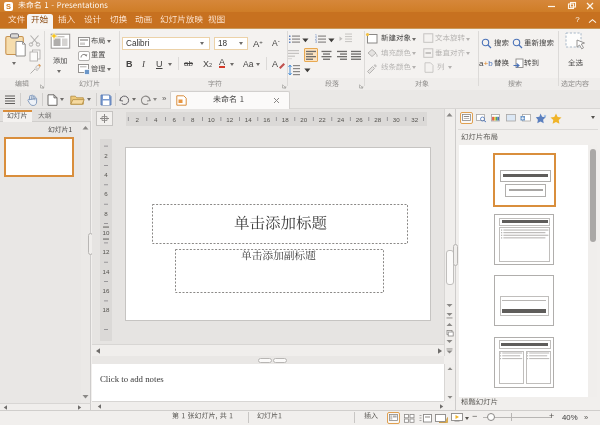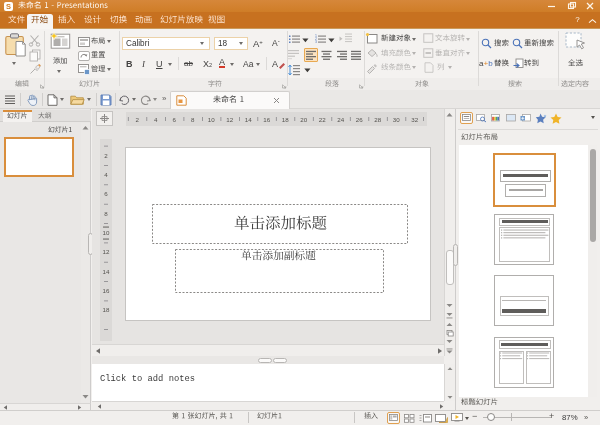--- a/index.html
+++ b/index.html
@@ -652,21 +652,21 @@
     <svg class="ic" style="left:95px;top:347.5px" width="6" height="6">
       <path d="M5 0.3L1 3l4 2.7z" fill="#6e6c6a"></path>
     </svg>
     <svg class="ic" style="left:437px;top:347.5px" width="6" height="6">
       <path d="M1 0.3L5 3 1 5.7z" fill="#6e6c6a"></path>
     </svg>
     <div class="a" style="left:92px;top:356px;width:352px;height:8px;background:#e9e7e5"></div>
     <div class="a" style="left:258px;top:357.5px;width:13.5px;height:5px;background:#fbfaf9;border:1px solid #b8b6b4;border-radius:2.5px"></div>
     <div class="a" style="left:273px;top:357.5px;width:13.5px;height:5px;background:#fbfaf9;border:1px solid #b8b6b4;border-radius:2.5px"></div>
     <div class="a" style="left:92px;top:364px;width:352px;height:37px;background:#fff"></div>
-    <div class="a" style="left:100px;top:373.5px;font-size:8.8px;color:#3a3a3a;font-family:Liberation Mono, monospace">Click to add notes</div>
+    <div class="a" style="left:100px;top:373.5px;font-size:8.8px;color:#3a3a3a;font-family:Liberation Serif, serif">Click to add notes</div>
     <div class="a" style="left:444px;top:364px;width:11px;height:37px;background:#f0eeec;border-left:1px solid #d8d6d4"></div>
     <svg class="ic" style="left:446.5px;top:365.5px" width="6" height="5">
       <path d="M0.5 4L3 1.2 5.5 4z" fill="#8a8886"></path>
     </svg>
     <svg class="ic" style="left:446.5px;top:395px" width="6" height="5">
       <path d="M0.5 1L3 3.8 5.5 1z" fill="#8a8886"></path>
     </svg>
     <div class="a" style="left:92px;top:401px;width:352px;height:9px;background:#f0eeec;border-top:1px solid #d8d6d4"></div>
     <svg class="ic" style="left:97px;top:403.5px" width="5" height="5">
       <path d="M4 0.2L0.8 2.5 4 4.8z" fill="#6e6c6a"></path>
@@ -833,21 +833,21 @@
       <rect x="0.5" y="0.5" width="11" height="7" fill="#fff" stroke="#8a8886" stroke-width="0.9"></rect>
       <path d="M4.5 2l3.5 2-3.5 2z" fill="#f0b429"></path>
       <path d="M3.5 8h5" stroke="#8a8886" stroke-width="0.9"></path>
     </svg>
     <div class="dd" style="left:465px;top:416.5px;border-top-color:#55534f"></div>
     <div class="a" style="left:472px;top:411px;font-size:9px;color:#55534f">−</div>
     <div class="a" style="left:483px;top:416.5px;width:68px;height:1px;background:#b8b6b4"></div>
     <div class="a" style="left:510.5px;top:413px;width:1px;height:8px;background:#b8b6b4"></div>
     <div class="a" style="left:487px;top:412.5px;width:8px;height:8px;background:#fdfdfc;border:1px solid #8a8886;border-radius:50%"></div>
     <div class="a" style="left:549px;top:410.5px;font-size:9px;color:#55534f">+</div>
-    <div class="a" style="left:562px;top:412.6px;font-size:7.8px;color:#3a3a3a">87%</div>
+    <div class="a" style="left:562px;top:412.6px;font-size:7.8px;color:#3a3a3a">40%</div>
     <div class="a" style="left:584px;top:412.5px;font-size:7.5px;color:#55534f">»</div>
   </div>
 <svg width="0" height="0" style="position:absolute">
     <defs>
       <path id="r51fb" d="M872 -485 821 -422H543V-633H872C886 -633 896 -638 898 -649C862 -681 804 -726 804 -726L753 -662H543V-797C567 -801 576 -810 579 -825L477 -836V-662H130L138 -633H477V-422H45L54 -392H477V-11H228V-279C254 -283 264 -292 266 -307L164 -318V-17C150 -11 135 -2 127 6L209 56L236 19H792V76H805C830 76 858 63 858 55V-279C883 -282 893 -291 895 -305L792 -317V-11H543V-392H939C954 -392 963 -397 965 -408C930 -441 872 -485 872 -485Z"></path>
       <path id="r526f" d="M39 -764 47 -734H595C609 -734 618 -739 621 -750C588 -780 536 -821 536 -821L490 -764ZM670 -753V-125H682C704 -125 730 -139 730 -148V-715C755 -718 764 -728 766 -742ZM851 -819V-23C851 -8 846 -2 828 -2C809 -2 715 -9 715 -9V7C756 12 780 20 794 30C807 42 812 58 815 78C902 69 913 36 913 -17V-781C937 -784 947 -794 950 -808ZM506 -166V-27H353V-166ZM506 -194H353V-328H506ZM293 -166V-27H142V-166ZM293 -194H142V-328H293ZM79 -357V79H90C116 79 142 64 142 58V3H506V62H515C537 62 569 47 570 40V-315C590 -319 606 -328 613 -336L532 -397L496 -357H147L79 -389ZM127 -649V-411H137C162 -411 190 -426 190 -431V-459H456V-422H466C487 -422 520 -436 521 -442V-608C540 -612 557 -620 564 -628L483 -689L446 -649H195L127 -680ZM456 -489H190V-621H456Z"></path>
       <path id="r52a0" d="M591 -668V54H603C632 54 655 37 655 29V-44H840V41H849C873 41 904 23 905 16V-624C927 -628 945 -636 952 -645L867 -712L829 -668H660L591 -701ZM840 -73H655V-638H840ZM217 -835C217 -766 217 -695 215 -622H51L60 -592H215C206 -363 172 -128 27 61L43 76C229 -111 270 -360 280 -592H424C417 -276 402 -73 365 -38C355 -28 347 -25 327 -25C305 -25 238 -32 197 -36L196 -18C235 -12 274 -1 289 10C301 21 305 39 305 60C349 60 389 46 417 14C462 -39 482 -239 490 -583C511 -586 524 -591 531 -600L453 -665L415 -622H282C284 -682 284 -740 285 -796C310 -800 318 -810 321 -824Z"></path>
       <path id="r5355" d="M255 -827 244 -819C290 -776 344 -703 356 -644C430 -593 482 -750 255 -827ZM754 -466H532V-595H754ZM754 -437V-302H532V-437ZM240 -466V-595H466V-466ZM240 -437H466V-302H240ZM868 -216 816 -151H532V-273H754V-232H764C787 -232 819 -248 820 -255V-584C840 -588 855 -595 862 -603L781 -665L744 -625H582C634 -664 690 -721 736 -777C758 -773 771 -781 776 -791L679 -838C641 -758 591 -675 552 -625H246L175 -658V-223H186C213 -223 240 -238 240 -245V-273H466V-151H35L44 -122H466V80H476C511 80 532 64 532 59V-122H938C951 -122 962 -127 965 -138C928 -171 868 -216 868 -216Z"></path>
       <path id="r6807" d="M554 -350 455 -386C434 -278 383 -123 309 -22L321 -10C417 -100 482 -236 516 -335C541 -334 550 -340 554 -350ZM757 -375 743 -368C806 -278 887 -139 901 -34C976 31 1027 -162 757 -375ZM822 -799 777 -743H418L426 -713H877C891 -713 901 -718 903 -729C872 -759 822 -799 822 -799ZM874 -567 827 -507H362L370 -478H613V-23C613 -10 608 -4 591 -4C571 -4 473 -12 473 -12V3C517 9 542 17 556 28C568 38 574 57 576 75C665 66 677 29 677 -21V-478H932C946 -478 956 -483 959 -494C926 -525 874 -567 874 -567ZM328 -665 283 -607H249V-799C275 -803 283 -812 285 -827L186 -838V-607H44L52 -578H169C143 -423 97 -268 23 -148L38 -136C101 -210 150 -295 186 -389V76H200C222 76 249 61 249 52V-459C280 -416 312 -358 320 -312C382 -260 441 -391 249 -482V-578H383C397 -578 406 -583 409 -594C378 -624 328 -665 328 -665Z"></path>
       <path id="r6dfb" d="M116 -831 107 -823C150 -793 202 -739 220 -693C292 -654 332 -797 116 -831ZM48 -607 38 -598C80 -571 127 -522 140 -480C210 -438 252 -578 48 -607ZM94 -208C83 -208 50 -208 50 -208V-187C72 -185 85 -182 99 -173C119 -158 126 -78 112 24C114 56 125 74 144 74C177 74 196 48 198 5C202 -77 174 -124 173 -169C173 -193 179 -224 186 -254C200 -301 275 -526 314 -647L296 -652C135 -264 135 -264 118 -229C108 -209 104 -208 94 -208ZM415 -277C401 -184 350 -126 298 -103C241 -31 456 2 432 -275ZM657 -267 643 -261C671 -207 697 -122 692 -56C750 5 822 -139 657 -267ZM773 -285 761 -277C819 -221 882 -125 889 -48C962 9 1019 -168 773 -285ZM525 -400V-23C525 -8 521 -3 502 -3C482 -3 378 -10 378 -10V6C423 12 448 19 463 30C477 40 482 57 485 77C577 68 587 35 587 -18V-365C610 -368 620 -375 623 -390ZM329 -761 337 -733H538C529 -673 515 -617 494 -566H304L312 -536H481C429 -425 343 -334 212 -262L220 -248C383 -316 486 -410 549 -536H663C720 -416 815 -321 919 -267C927 -299 948 -318 974 -322L975 -332C871 -368 754 -444 688 -536H936C950 -536 959 -541 962 -552C929 -583 875 -626 875 -626L828 -566H563C585 -617 601 -672 613 -733H873C887 -733 896 -738 898 -749C866 -779 814 -821 814 -821L767 -761Z"></path>

